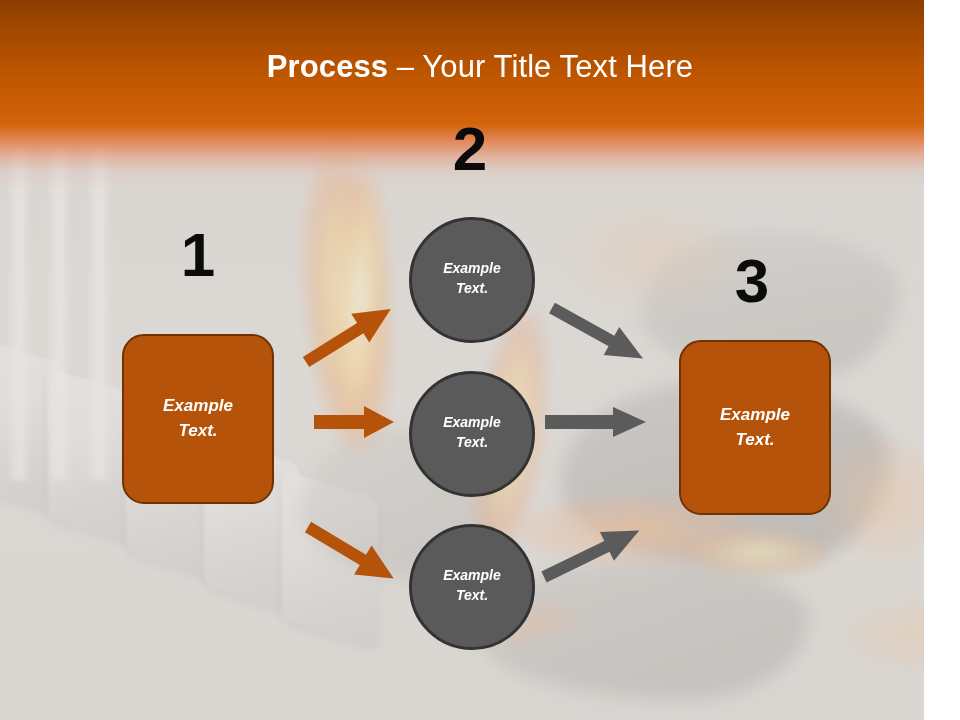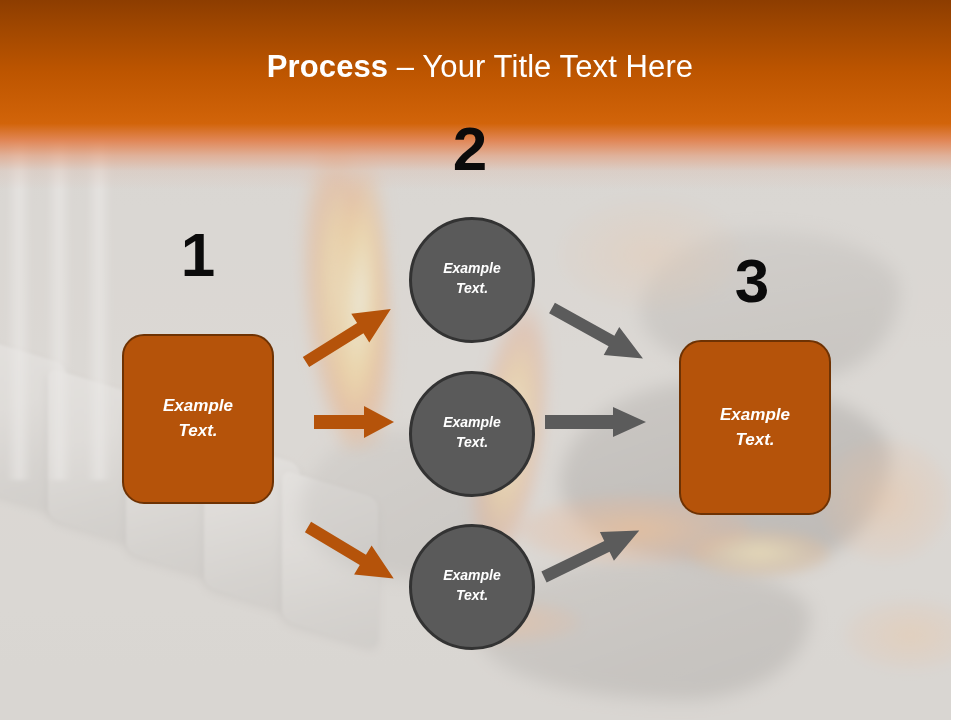--- a/index.html
+++ b/index.html
@@ -10,21 +10,20 @@
   body {
     font-family: "Liberation Sans", sans-serif;
   }
 
   #slide {
     position: relative;
     width: 924px;
     height: 720px;
     overflow: hidden;
     background: #d6d3cf;
-    padding-left: 27px;
   }
 
   
   .bg-photo {
     position: absolute;
     inset: 0;
     overflow: hidden;
   }
 
   

